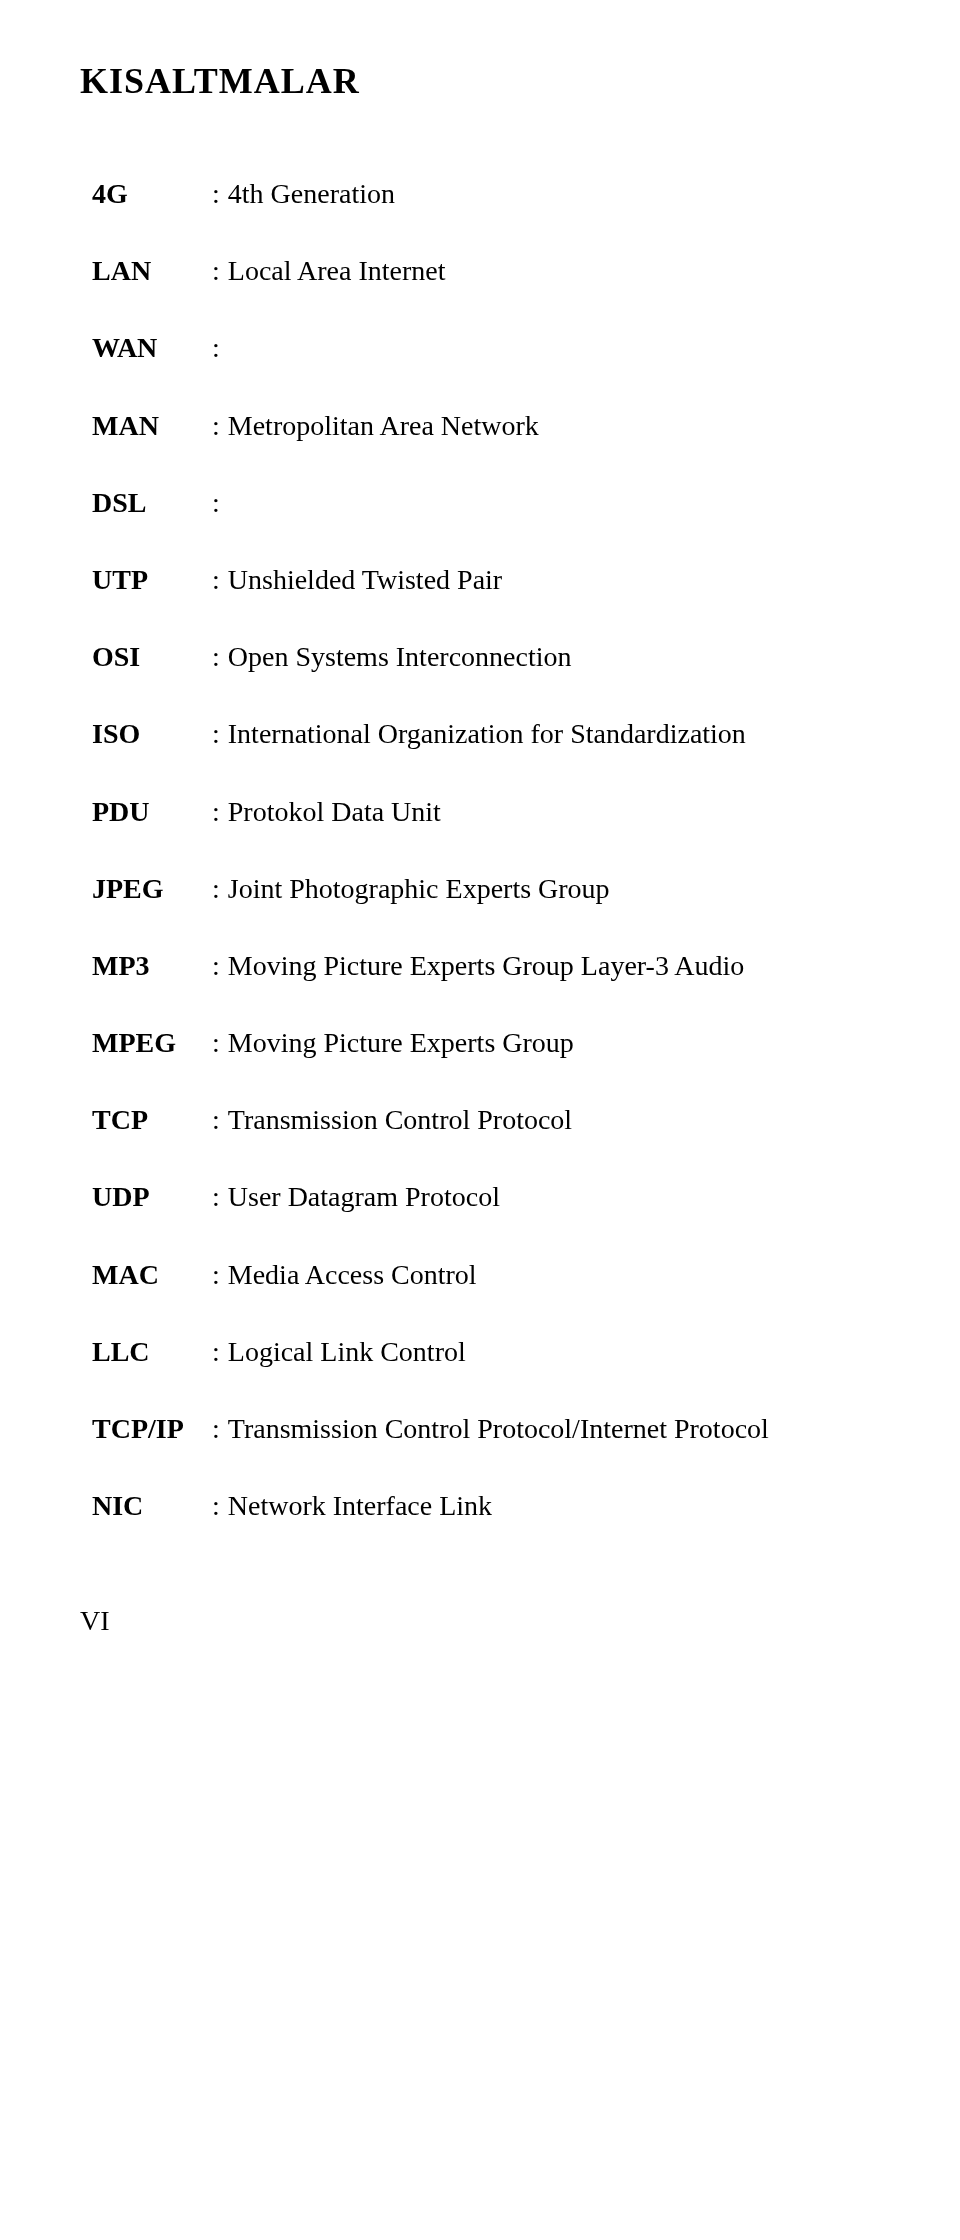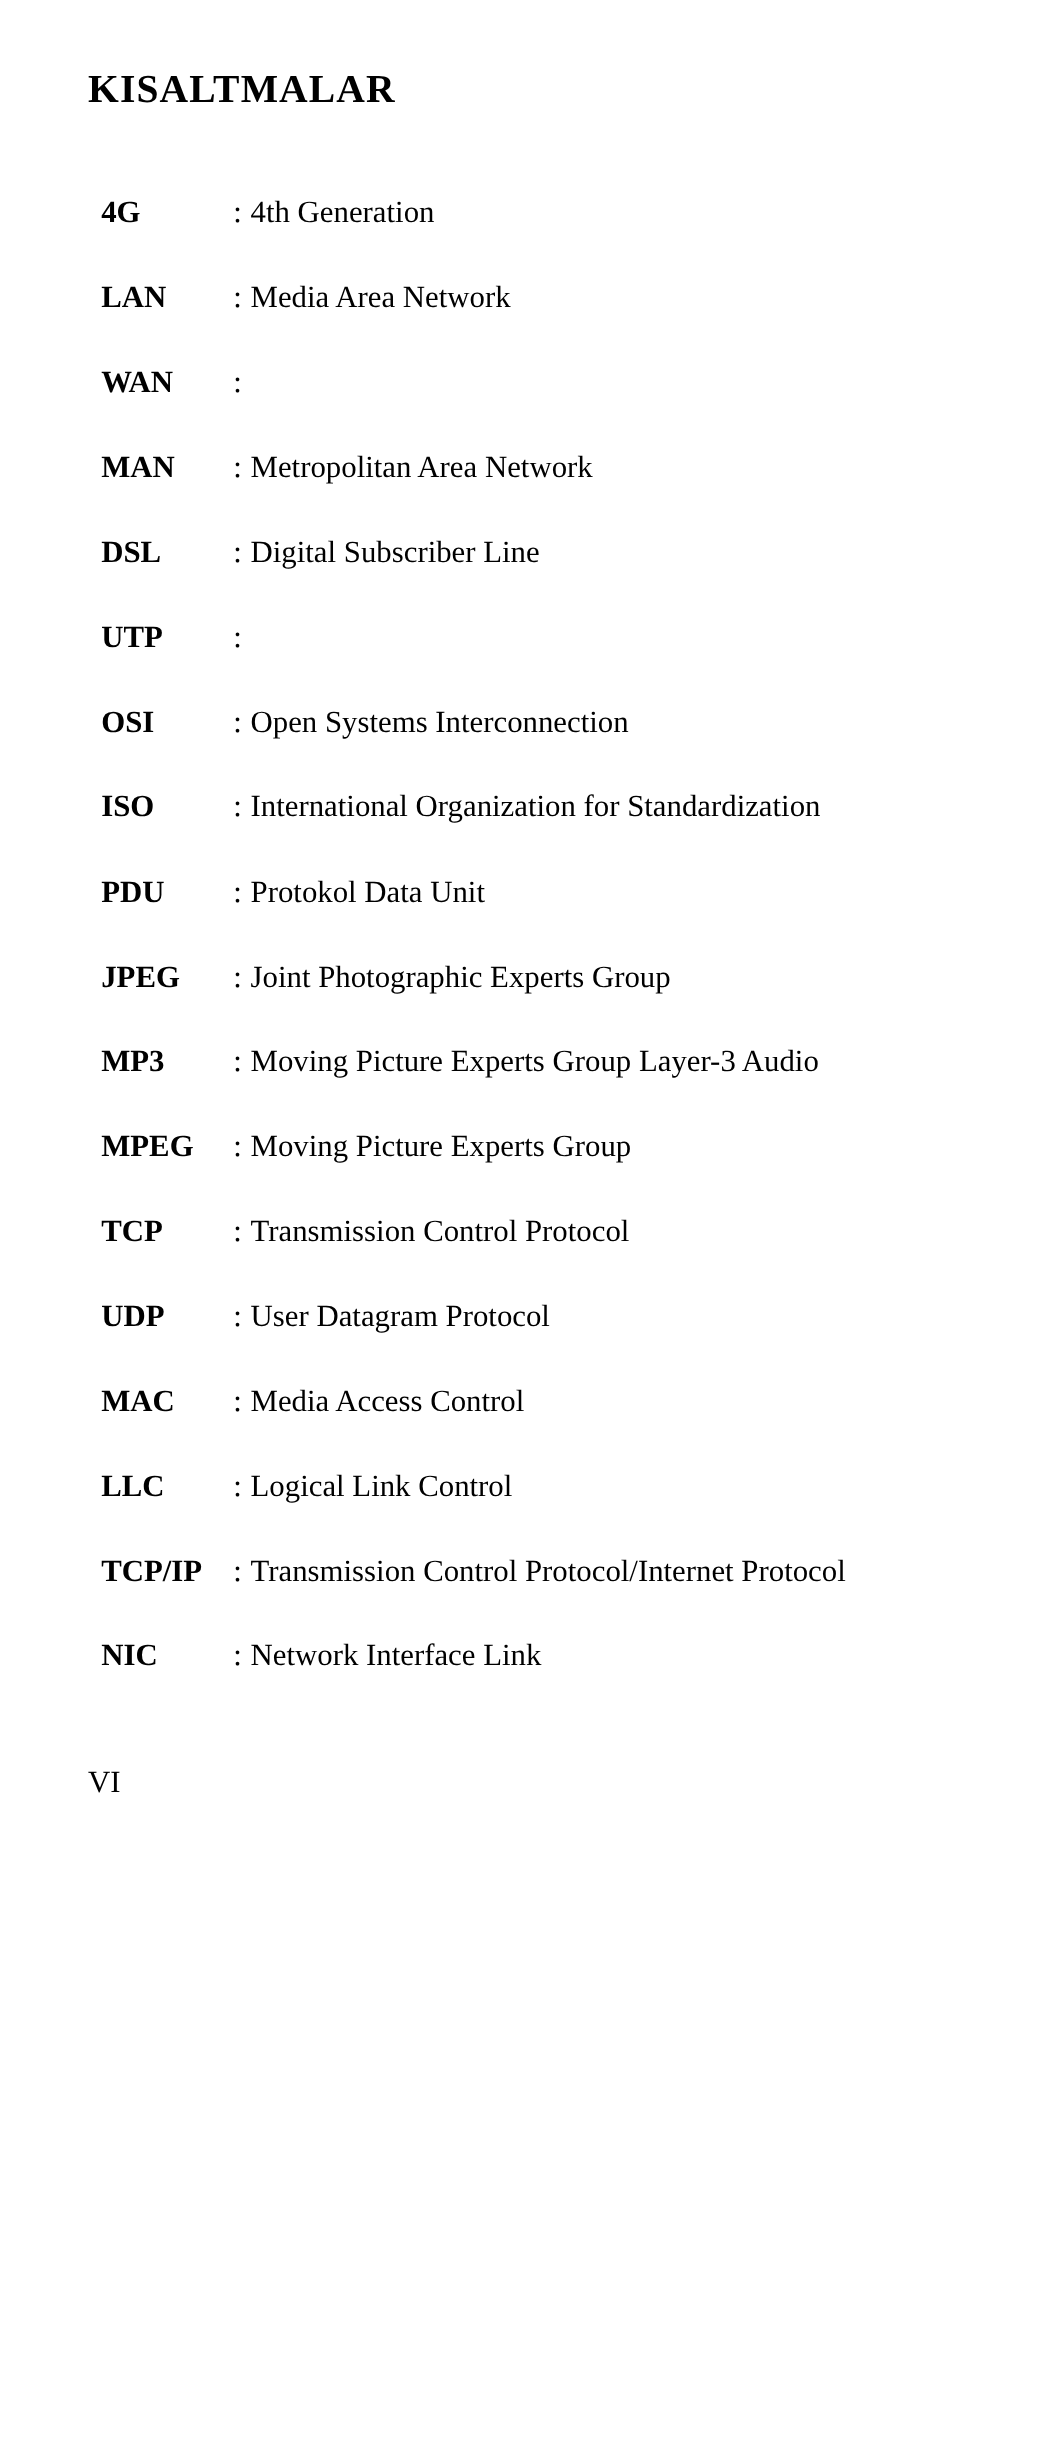--- a/index.html
+++ b/index.html
@@ -66,39 +66,39 @@
 
 <ul class="abbreviation-list">
 <li class="abbreviation-item">
       <span class="abbr-key">4G</span>
       <span class="abbr-separator">: </span>
       <span class="abbr-value">4th Generation</span>
     </li>
     <li class="abbreviation-item">
       <span class="abbr-key">LAN</span>
       <span class="abbr-separator"> : </span>
-      <span class="abbr-value">Media Area Network</span>
+      <span class="abbr-value">Local Area Internet</span>
     </li>
     <li class="abbreviation-item">
       <span class="abbr-key">WAN</span>
       <span class="abbr-separator"> : </span>
     </li>
     <li class="abbreviation-item">
       <span class="abbr-key">MAN</span>
       <span class="abbr-separator"> : </span>
       <span class="abbr-value">Metropolitan Area Network</span>
     </li>
     <li class="abbreviation-item">
       <span class="abbr-key">DSL</span>
       <span class="abbr-separator"> :  </span>
-      <span class="abbr-value">Digital Subscriber Line</span>
     </li>
     <li class="abbreviation-item">
       <span class="abbr-key">UTP</span>
       <span class="abbr-separator"> : </span>
+      <span class="abbr-value">Unshielded Twisted Pair</span>
     </li>
     <li class="abbreviation-item">
       <span class="abbr-key">OSI</span>
       <span class="abbr-separator"> : </span>
       <span class="abbr-value">Open Systems Interconnection</span>
     </li>
     <li class="abbreviation-item">
       <span class="abbr-key">ISO</span>
       <span class="abbr-separator"> : </span>
       <span class="abbr-value">International Organization for Standardization</span>

